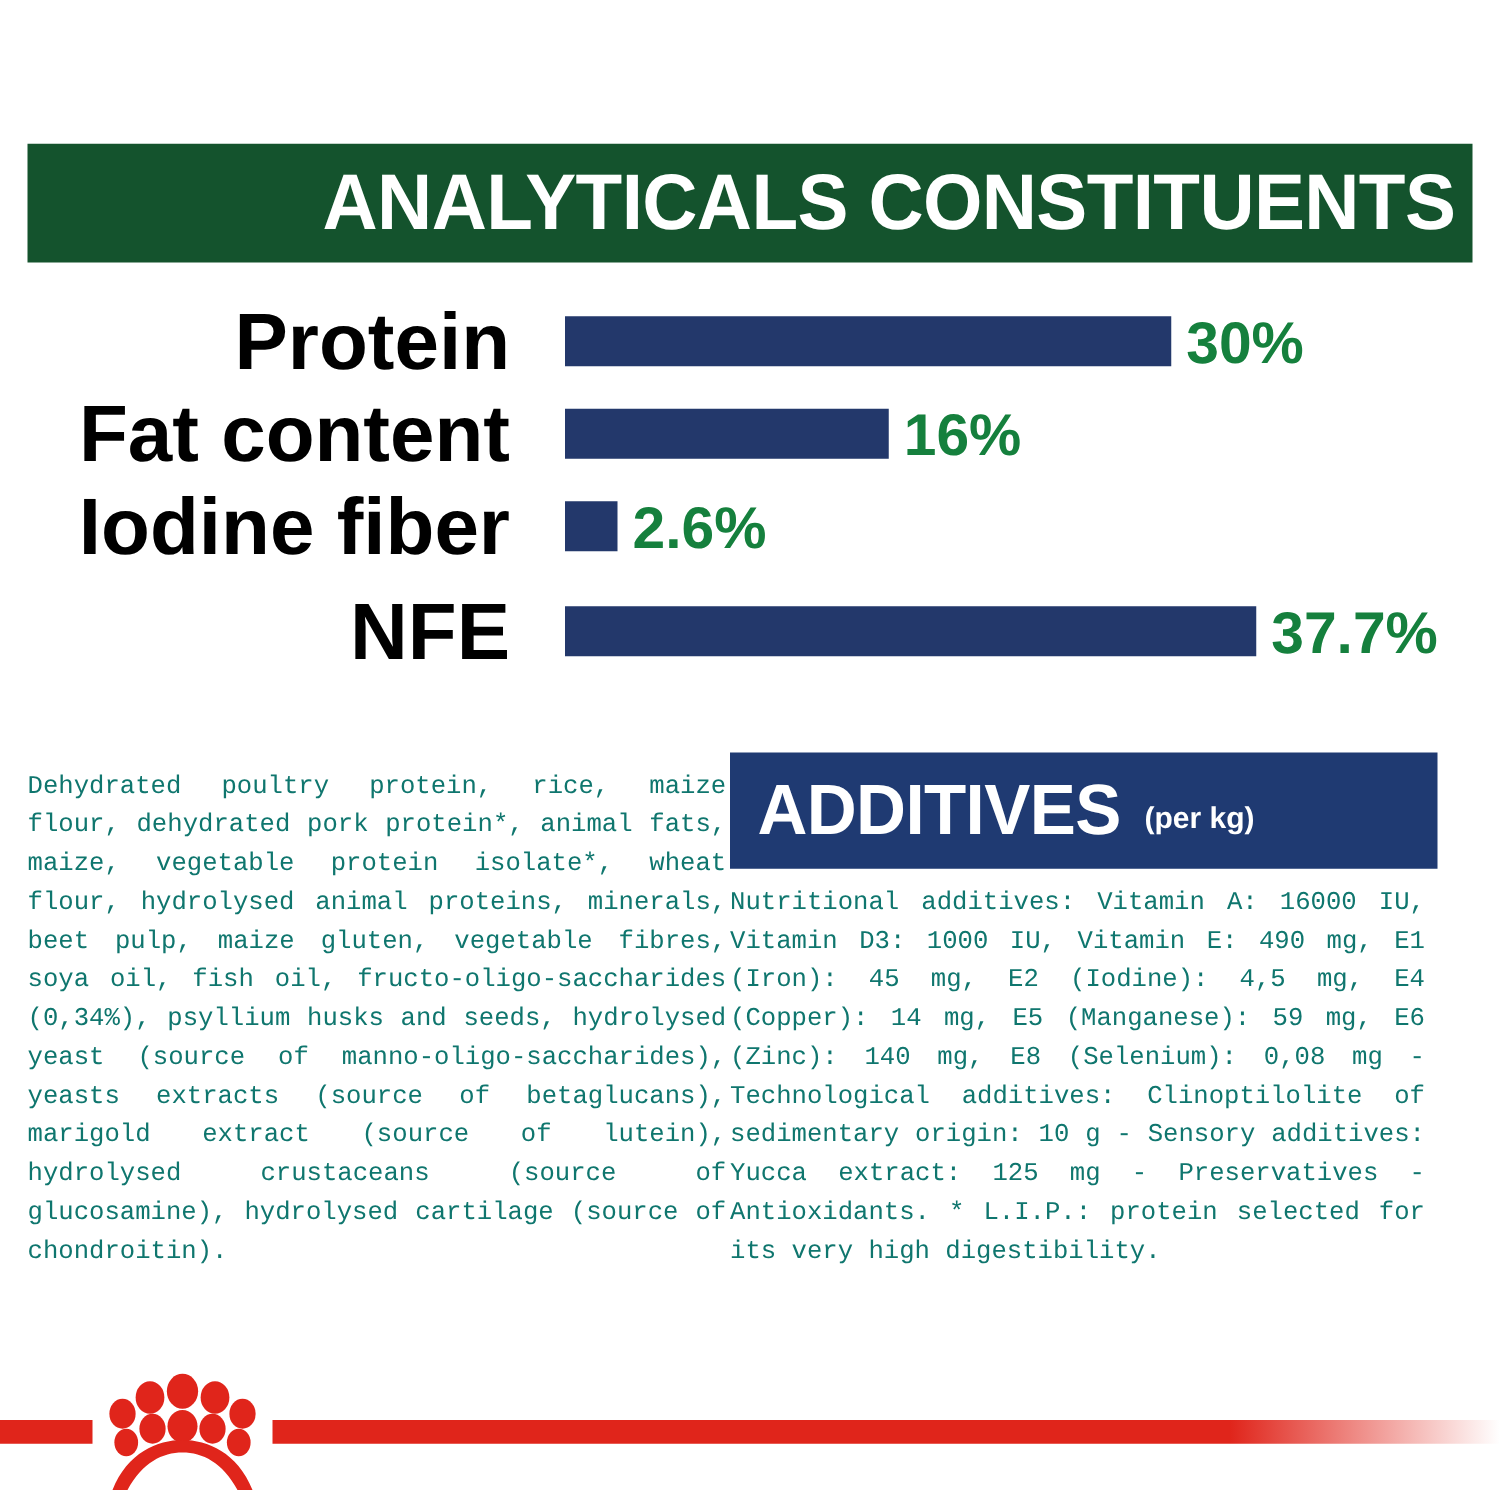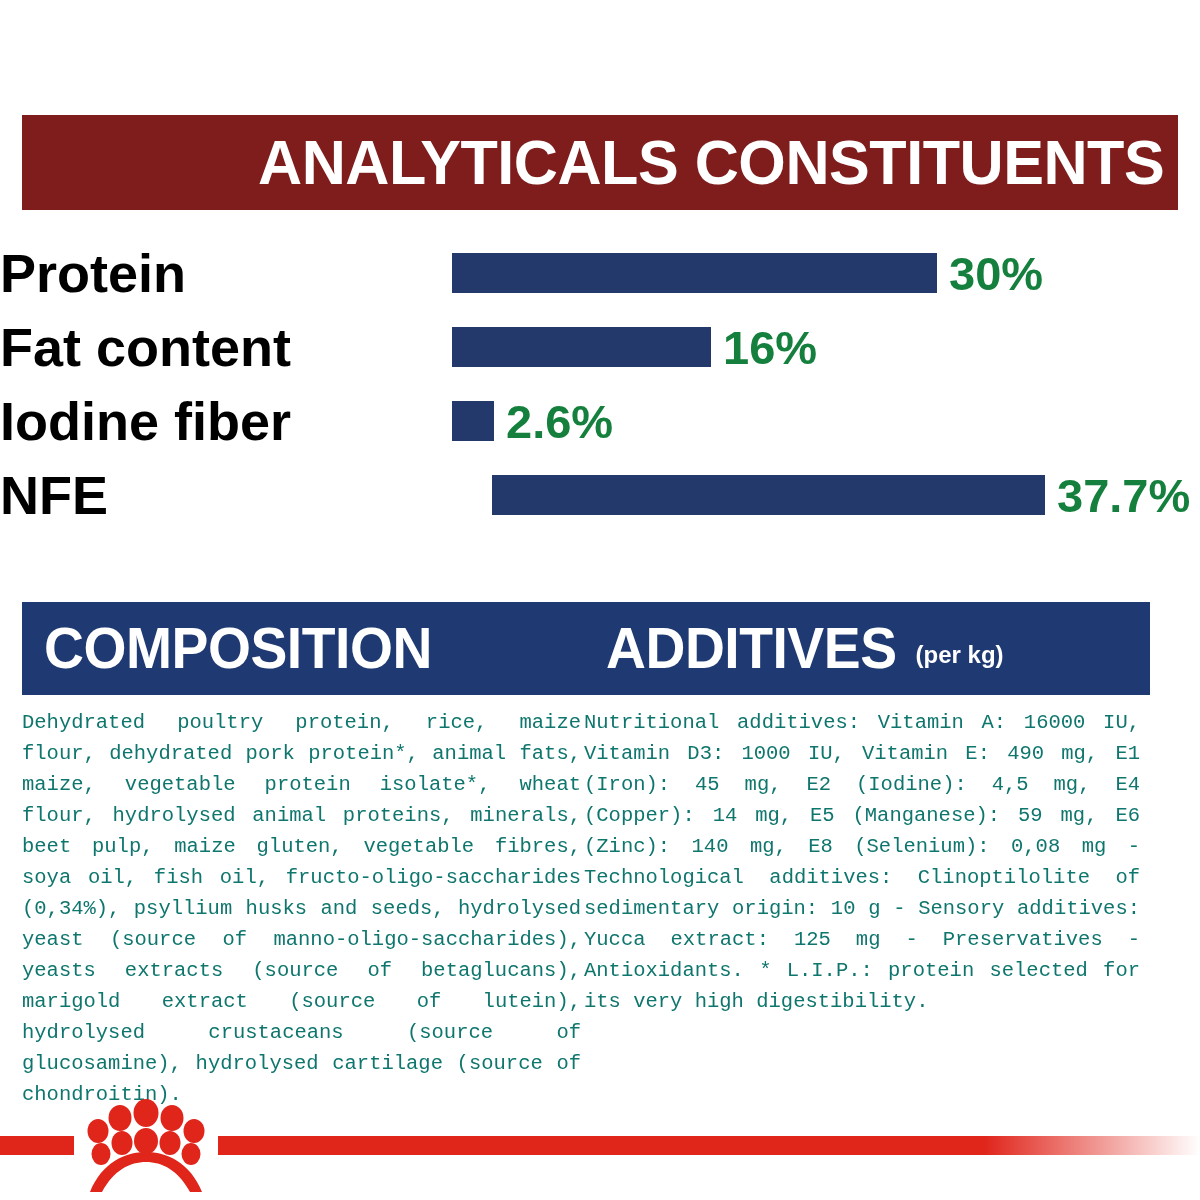--- a/index.html
+++ b/index.html
@@ -21,21 +21,21 @@
     height: 1200px;
   }
 
   
   .banner {
     position: absolute;
     left: 22px;
     top: 115px;
     width: 1156px;
     height: 95px;
-    background: #7f1d1d;
+    background: #14532d;
     display: flex;
     align-items: center;
     justify-content: flex-end;
     box-sizing: border-box;
     padding-right: 14px;
   }
   .banner-title {
     color: #ffffff;
     font-family: "Liberation Sans", sans-serif;
     font-weight: bold;
@@ -59,29 +59,29 @@
     position: absolute;
     left: 0;
     width: 1200px;
     height: 74px;
     display: flex;
     align-items: center;
   }
   .chart-row.r0 { top: 4px; }
   .chart-row.r1 { top: 78px; }
   .chart-row.r2 { top: 152px; }
-  .chart-row.r3 { top: 226px; gap: 40px; }
+  .chart-row.r3 { top: 236px; }
 
   .cat-label {
     width: 408px;
-    text-align: left;
+    text-align: right;
     padding-right: 0px;
     font-family: "Liberation Sans", sans-serif;
     font-weight: bold;
-    font-size: 54px;
+    font-size: 64px;
     color: #000000;
     line-height: 1;
     white-space: nowrap;
     box-sizing: border-box;
   }
   .bar-area {
     position: relative;
     flex: 1 1 auto;
     height: 74px;
     display: flex;
@@ -226,23 +226,20 @@
       <div class="cat-label">NFE</div>
       <div class="bar-area">
         <div class="bar" style="width:553px"></div>
         <div class="bar-value">37.7%</div>
       </div>
     </div>
 
   </div>
 
   <div class="section composition">
-    <div class="section-head">
-      <span class="head-title">COMPOSITION</span>
-    </div>
     <div class="section-body">Dehydrated poultry protein, rice, maize flour, dehydrated pork protein*, animal fats, maize, vegetable protein isolate*, wheat flour, hydrolysed animal proteins, minerals, beet pulp, maize gluten, vegetable fibres, soya oil, fish oil, fructo-oligo-saccharides (0,34%), psyllium husks and seeds, hydrolysed yeast (source of manno-oligo-saccharides), yeasts extracts (source of betaglucans), marigold extract (source of lutein), hydrolysed crustaceans (source of glucosamine), hydrolysed cartilage (source of chondroitin).</div>
   </div>
 
   <div class="section additives">
     <div class="section-head">
       <span class="head-title">ADDITIVES</span>
       <span class="head-sub">(per kg)</span>
     </div>
     <div class="section-body">Nutritional additives: Vitamin A: 16000 IU, Vitamin D3: 1000 IU, Vitamin E: 490 mg, E1 (Iron): 45 mg, E2 (Iodine): 4,5 mg, E4 (Copper): 14 mg, E5 (Manganese): 59 mg, E6 (Zinc): 140 mg, E8 (Selenium): 0,08 mg - Technological additives: Clinoptilolite of sedimentary origin: 10 g - Sensory additives: Yucca extract: 125 mg - Preservatives - Antioxidants. * L.I.P.: protein selected for its very high digestibility.</div>
   </div>

